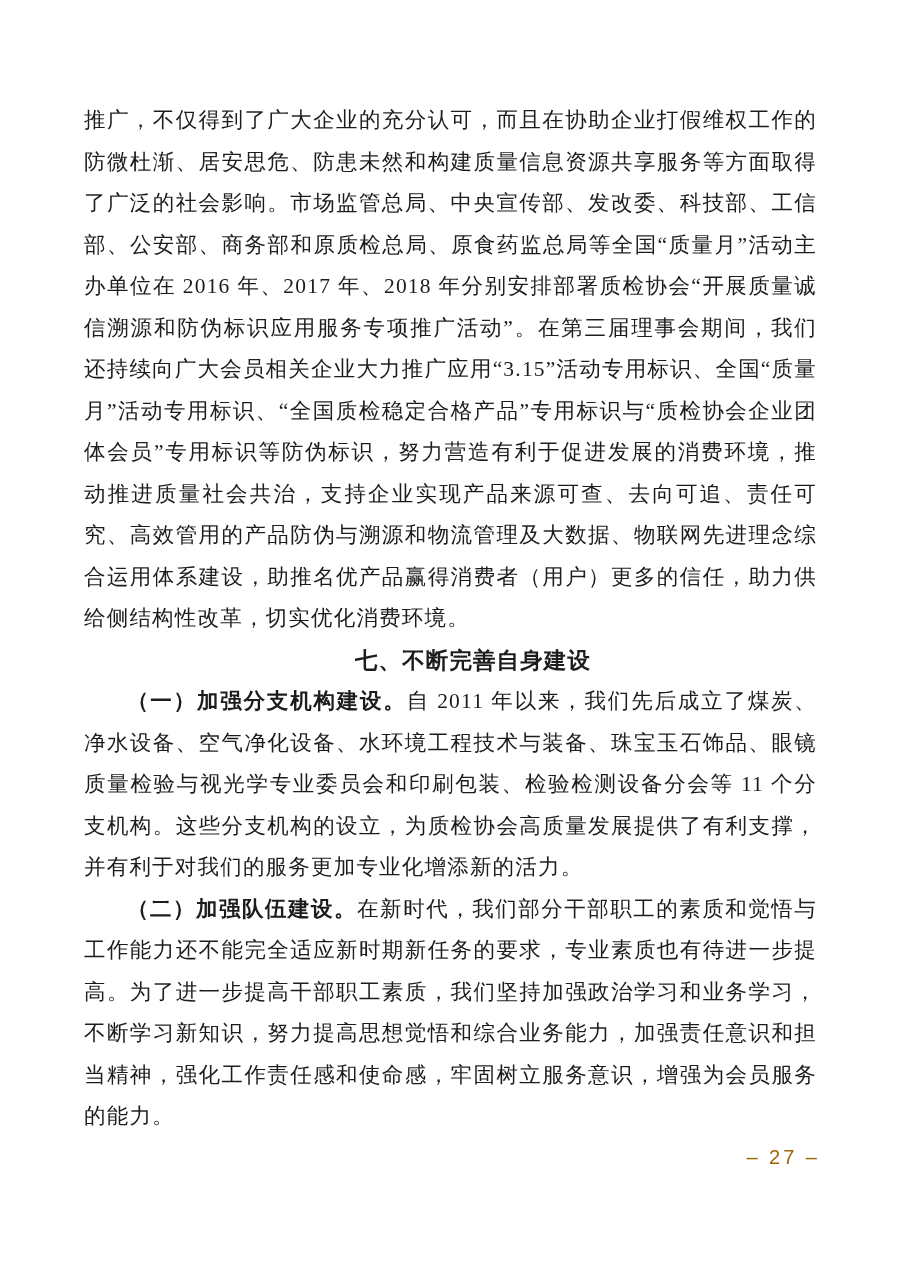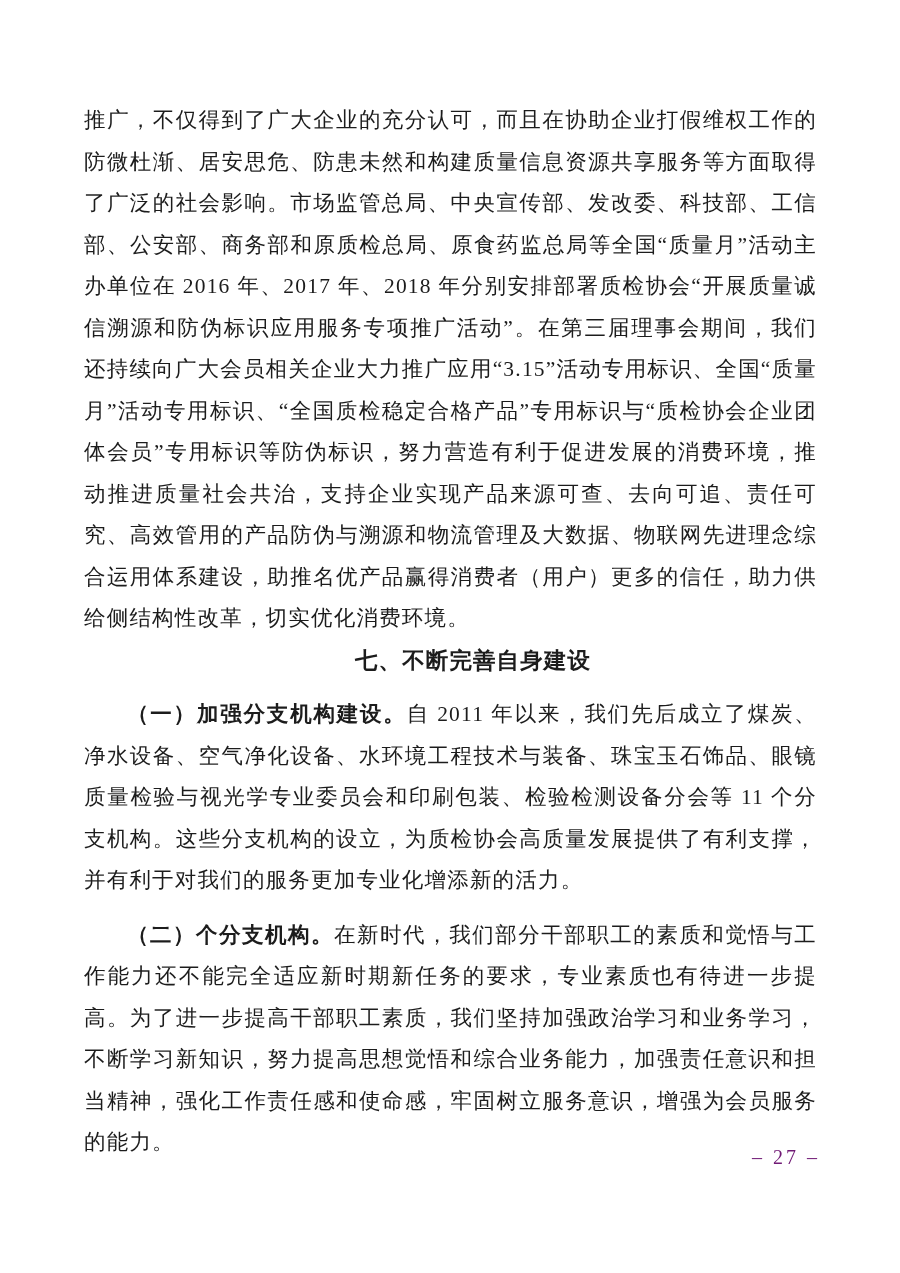--- a/index.html
+++ b/index.html
@@ -28,59 +28,58 @@
     letter-spacing: 1.2px;
     text-align: justify;
     text-justify: inter-character;
   }
   .body-para {
     margin: 0;
     padding: 0;
   }
   .indent {
     text-indent: 2em;
-    margin-top: 13px;
   }
   .section-heading {
     margin: 0;
     padding: 0;
     text-indent: 2em;
     font-family: "Liberation Sans", "DejaVu Sans", sans-serif;
     font-weight: bold;
     font-size: 22.5px;
     line-height: 41.5px;
     letter-spacing: 1.1px;
     text-align: center;
   }
   .lead {
     font-weight: bold;
   }
   .page-number {
     position: absolute;
     right: 80px;
     top: 1146px;
-    font-family: Liberation Serif, serif;
+    font-family: Liberation Sans, sans-serif;
     font-size: 20px;
     letter-spacing: 3px;
-    color: #701a75;
+    color: #a16207;
     white-space: nowrap;
   }
 </style>
 </head>
 <body>
 
 <div class="page">
 
   <div class="content">
 
     <p class="body-para">推广，不仅得到了广大企业的充分认可，而且在协助企业打假维权工作的防微杜渐、居安思危、防患未然和构建质量信息资源共享服务等方面取得了广泛的社会影响。市场监管总局、中央宣传部、发改委、科技部、工信部、公安部、商务部和原质检总局、原食药监总局等全国“质量月”活动主办单位在 2016 年、2017 年、2018 年分别安排部署质检协会“开展质量诚信溯源和防伪标识应用服务专项推广活动”。在第三届理事会期间，我们还持续向广大会员相关企业大力推广应用“3.15”活动专用标识、全国“质量月”活动专用标识、“全国质检稳定合格产品”专用标识与“质检协会企业团体会员”专用标识等防伪标识，努力营造有利于促进发展的消费环境，推动推进质量社会共治，支持企业实现产品来源可查、去向可追、责任可究、高效管用的产品防伪与溯源和物流管理及大数据、物联网先进理念综合运用体系建设，助推名优产品赢得消费者（用户）更多的信任，助力供给侧结构性改革，切实优化消费环境。</p>
 
     <h2 class="section-heading">七、不断完善自身建设</h2>
 
     <p class="body-para indent"><span class="lead">（一）加强分支机构建设。</span><span>自 2011 年以来，我们先后成立了煤炭、净水设备、空气净化设备、水环境工程技术与装备、珠宝玉石饰品、眼镜质量检验与视光学专业委员会和印刷包装、检验检测设备分会等 11 个分支机构。这些分支机构的设立，为质检协会高质量发展提供了有利支撑，并有利于对我们的服务更加专业化增添新的活力。</span></p>
 
-    <p class="body-para indent"><span class="lead">（二）个分支机构。</span><span>在新时代，我们部分干部职工的素质和觉悟与工作能力还不能完全适应新时期新任务的要求，专业素质也有待进一步提高。为了进一步提高干部职工素质，我们坚持加强政治学习和业务学习，不断学习新知识，努力提高思想觉悟和综合业务能力，加强责任意识和担当精神，强化工作责任感和使命感，牢固树立服务意识，增强为会员服务的能力。</span></p>
+    <p class="body-para indent"><span class="lead">（二）加强队伍建设。</span><span>在新时代，我们部分干部职工的素质和觉悟与工作能力还不能完全适应新时期新任务的要求，专业素质也有待进一步提高。为了进一步提高干部职工素质，我们坚持加强政治学习和业务学习，不断学习新知识，努力提高思想觉悟和综合业务能力，加强责任意识和担当精神，强化工作责任感和使命感，牢固树立服务意识，增强为会员服务的能力。</span></p>
 
   </div>
 
   <div class="page-number">– 27 –</div>
 
 </div>
 
 </body></html>

